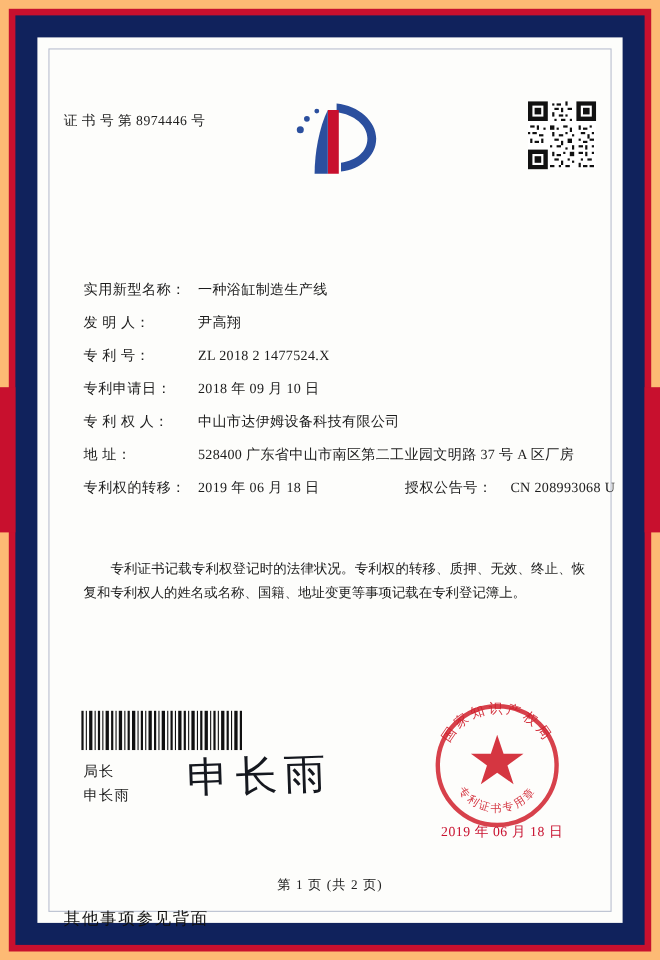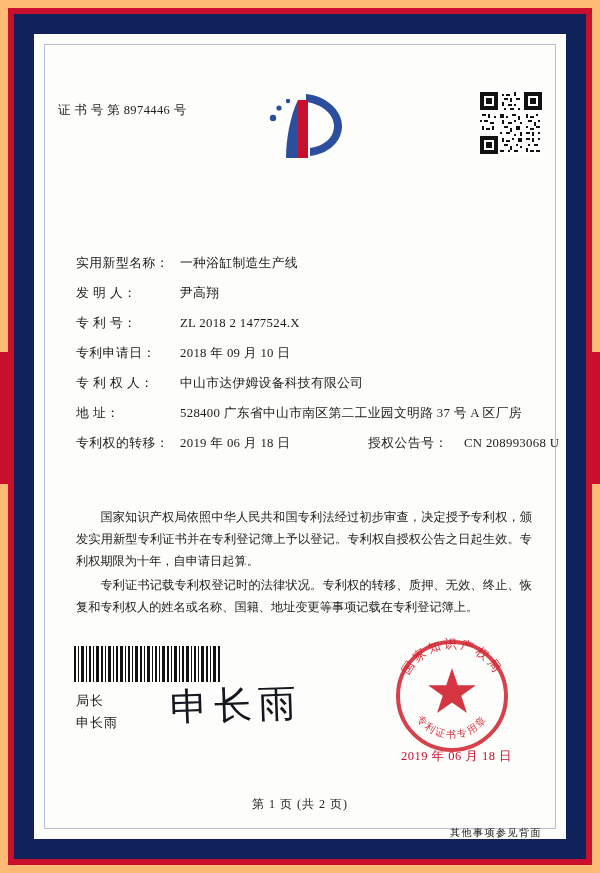--- a/index.html
+++ b/index.html
@@ -239,22 +239,22 @@
     text-align: center;
     font-size: 12px;
     letter-spacing: 1px;
     color: #222;
   }
   .footnote {
     position: absolute;
     left: 0;
     right: 0;
     top: 768px;
-    text-align: right;
-    font-size: 10px;
+    text-align: left;
+    font-size: 15px;
     letter-spacing: 1.5px;
     color: #111;
   }
 </style>
 </head>
 <body>
 
 <div class="page">
   <div class="border-red"></div>
   <div class="border-navy"></div>
@@ -390,21 +390,20 @@
       </div>
       <div class="frow split">
         <div class="flabel">专利权的转移：</div>
         <div class="fvalue">2019 年 06 月 18 日</div>
         <div class="fsub-label">授权公告号：</div>
         <div class="fsub-value">CN 208993068 U</div>
       </div>
     </div>
 
     <div class="paras">
-      <p class="para">国家知识产权局依照中华人民共和国专利法经过初步审查，决定授予专利权，颁发实用新型专利证书并在专利登记簿上予以登记。专利权自授权公告之日起生效。专利权期限为十年，自申请日起算。</p>
       <p class="para">专利证书记载专利权登记时的法律状况。专利权的转移、质押、无效、终止、恢复和专利权人的姓名或名称、国籍、地址变更等事项记载在专利登记簿上。</p>
     </div>
 
     <svg class="barcode" viewBox="0 0 150 36" preserveAspectRatio="none">
       <rect width="150" height="36" fill="#fdfdfb"></rect>
       <g fill="#111111">
         <rect x="2" y="0" width="2" height="36"></rect>
           <rect x="6" y="0" width="1" height="36"></rect>
         <rect x="9" y="0" width="3" height="36"></rect>
           <rect x="14" y="0" width="1" height="36"></rect>

